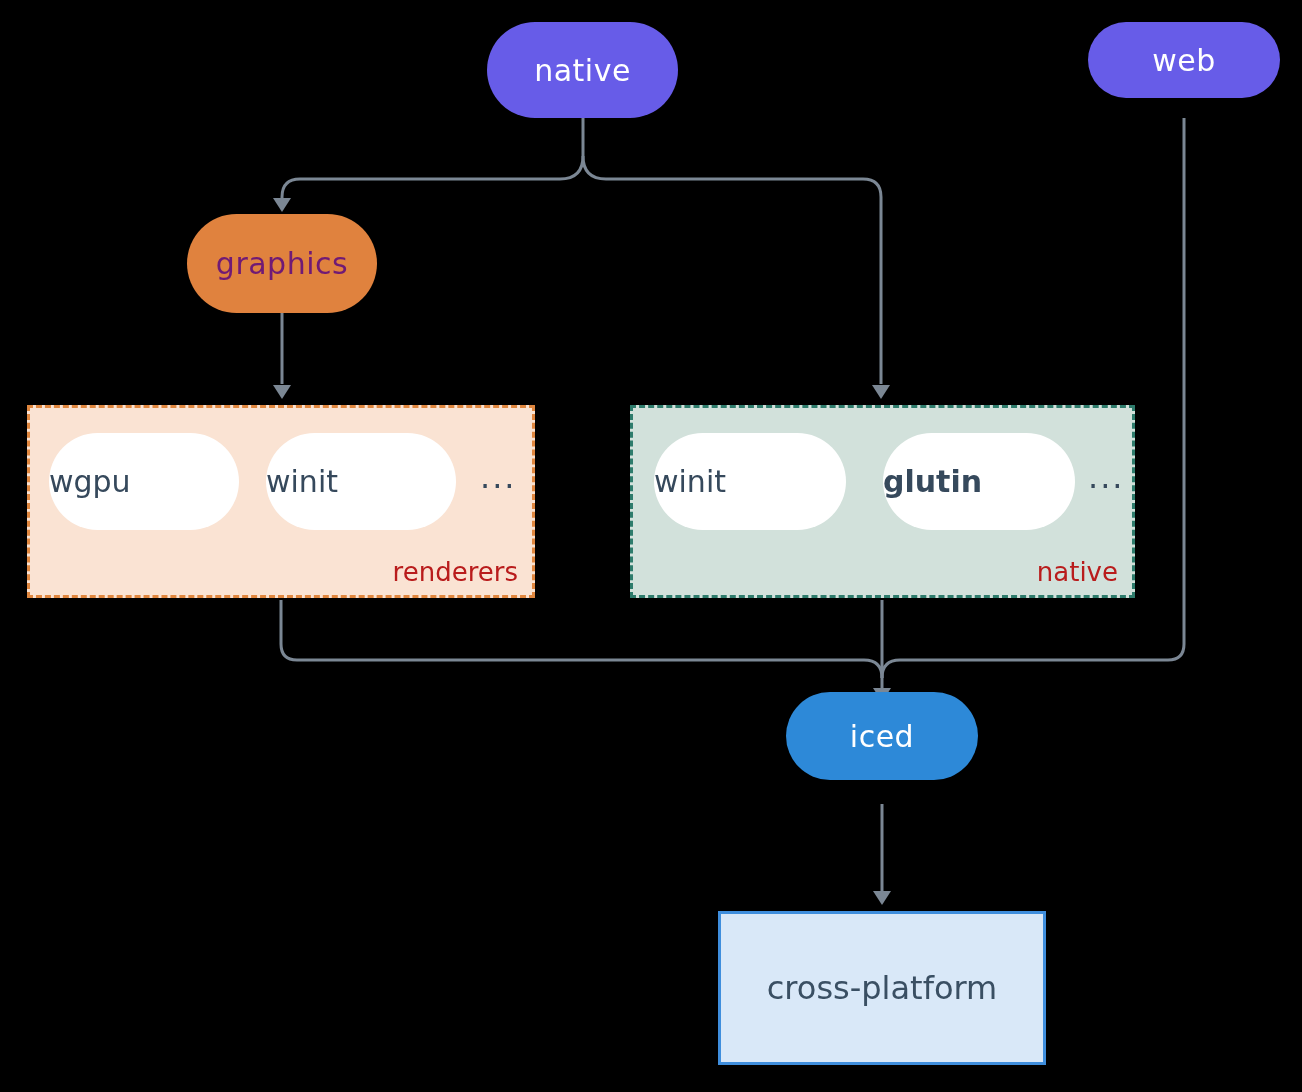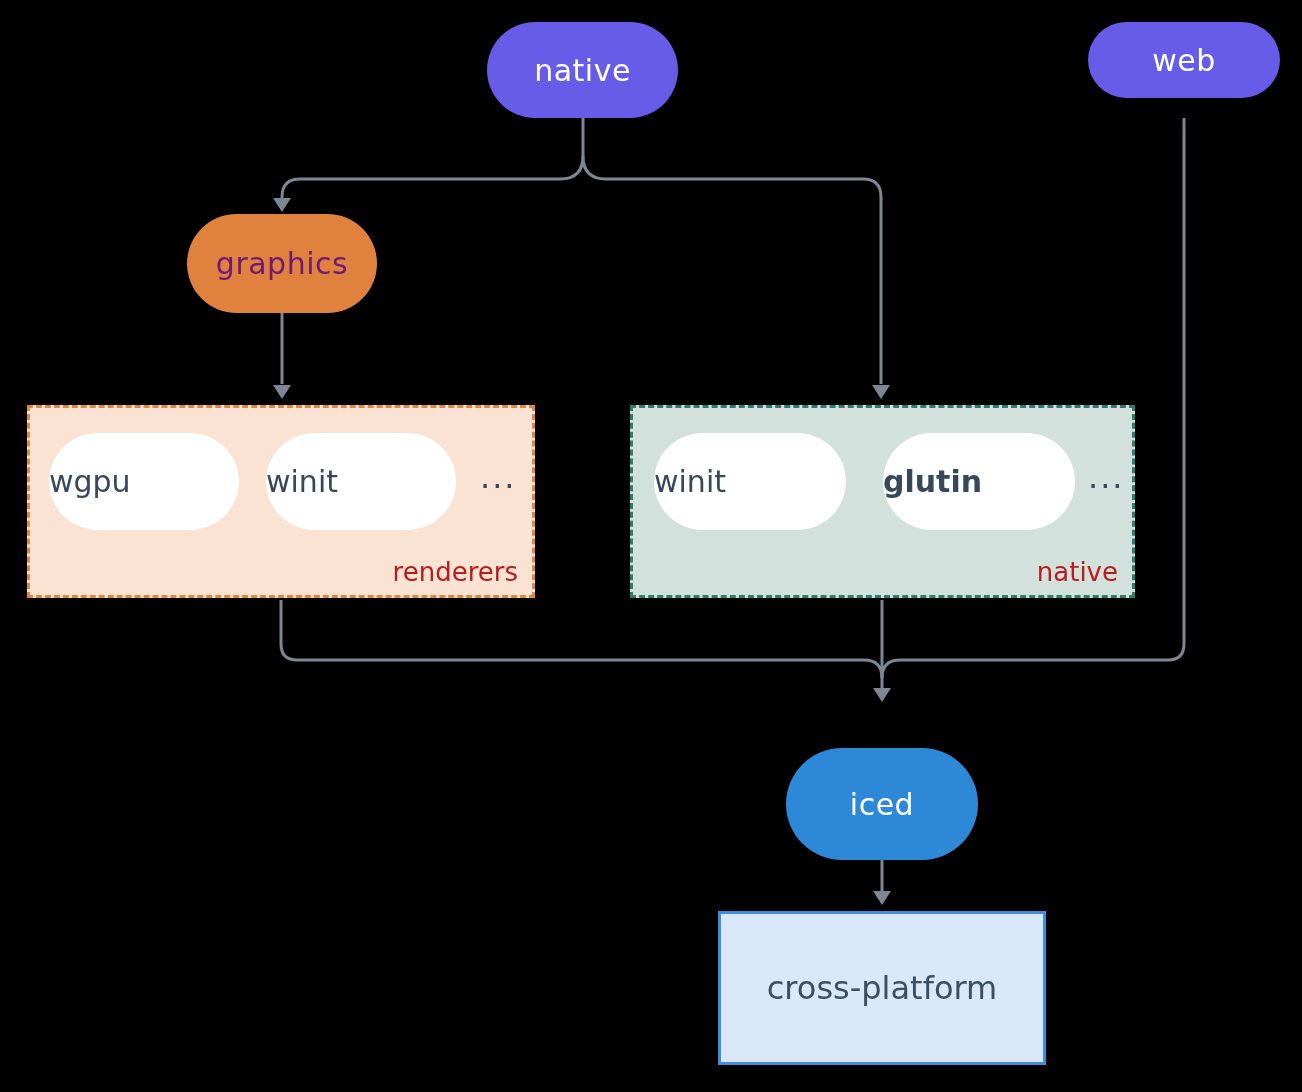--- a/index.html
+++ b/index.html
@@ -145,21 +145,21 @@
     <div class="inner-pill pill-white" style="left:21px; width:192px;">
       <span>winit</span>
     </div>
     <div class="inner-pill pill-white" style="left:250px; width:192px;font-weight:bold;">
       <span>glutin</span>
     </div>
     <span class="ellipsis" style="left:455px;">...</span>
     <span class="group-label">native</span>
   </div>
 
-  <div class="pill pill-iced" style="left:786px; top:748px; width:192px; height:112px;">
+  <div class="pill pill-iced" style="left:786px; top:692px; width:192px; height:88px;">
     <span>iced</span>
   </div>
 
   <div class="app-box">
     <span>cross-platform</span>
   </div>
 
 </div>
 
 </body></html>

